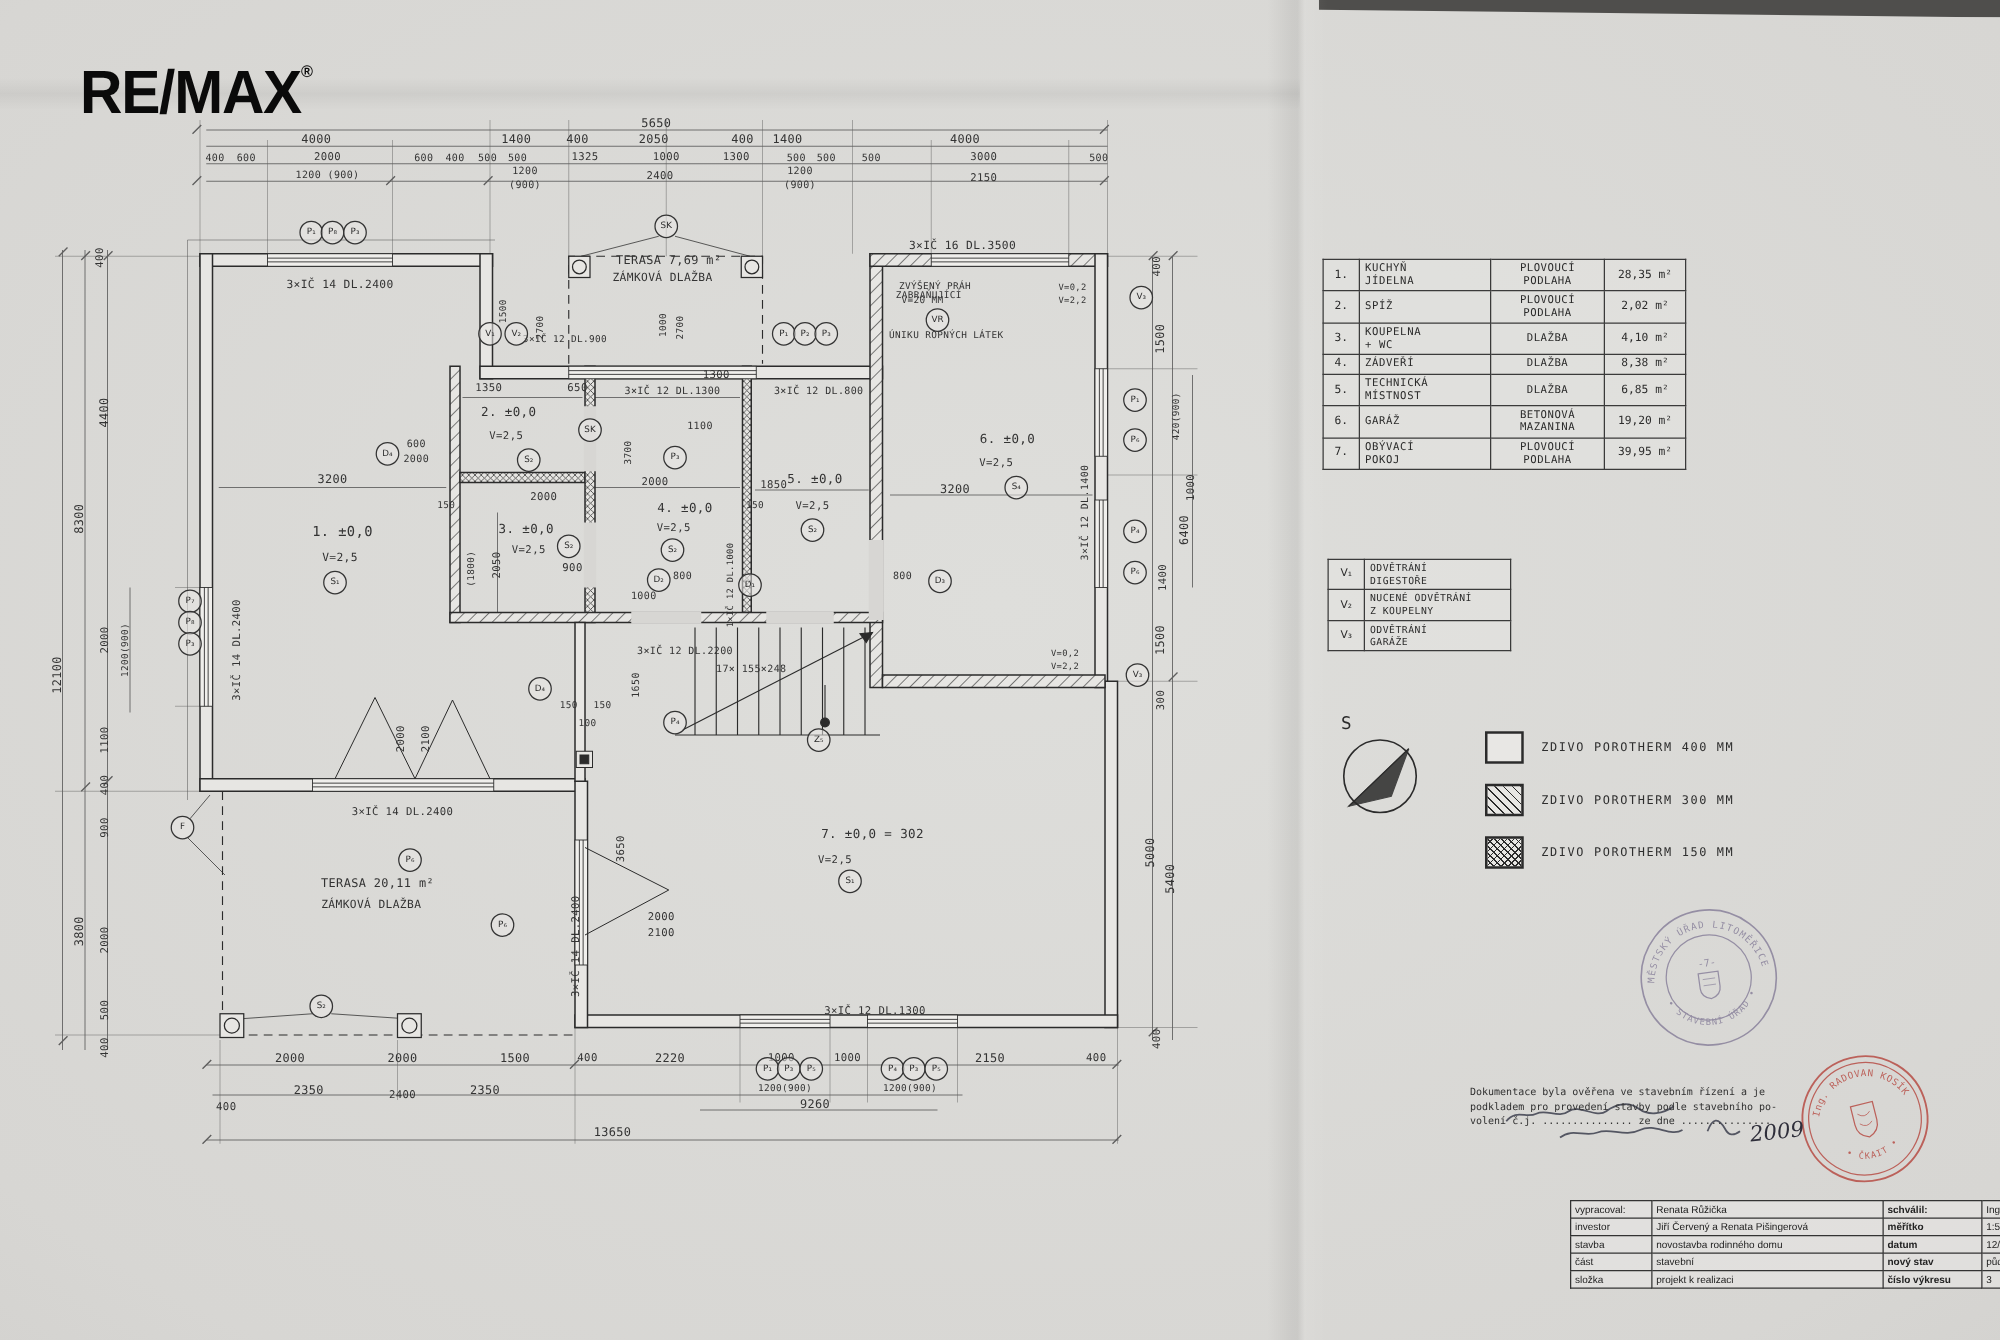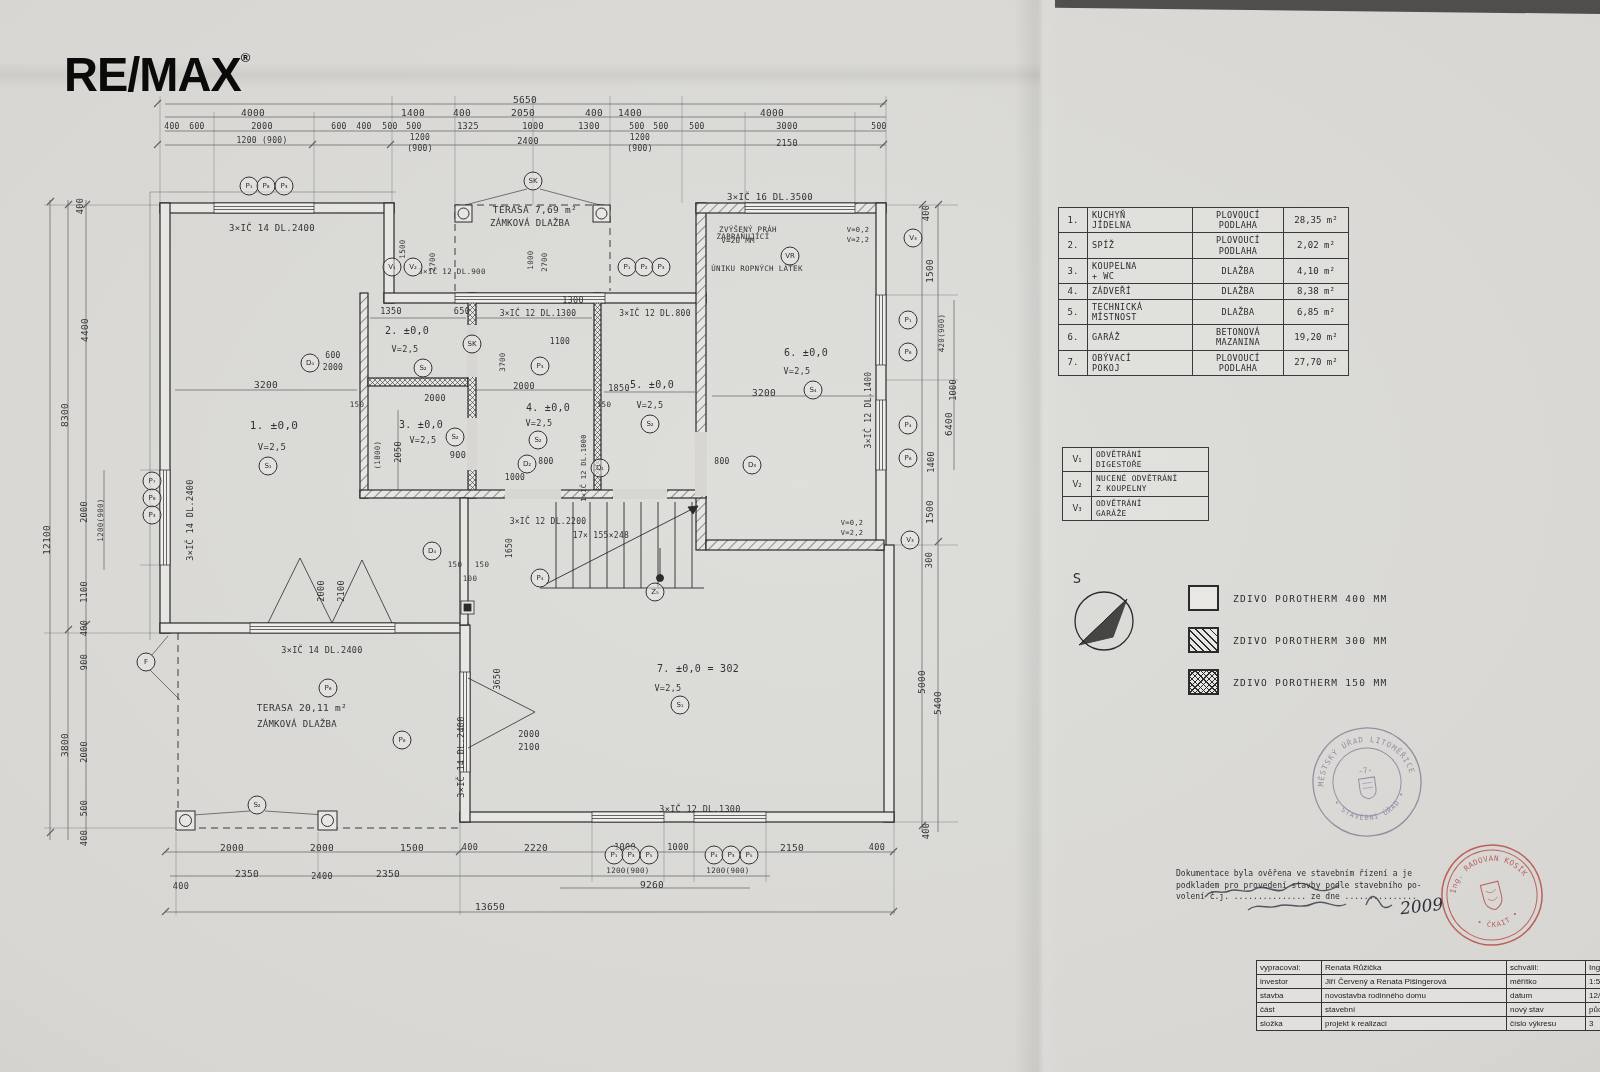--- a/index.html
+++ b/index.html
@@ -43,21 +43,21 @@
   .legend-label{font-size:9.5px;letter-spacing:1.3px;color:#2e2e2e;}
   #verify{position:absolute;left:1176px;top:868px;width:300px;z-index:2;font-size:8px;line-height:11.5px;color:#303030;}
   #handwriting{position:absolute;left:1400px;top:896px;z-index:3;font:italic 17px "DejaVu Serif",serif;
     transform:rotate(-6deg);color:#2e2e3a;}
   #title-block{position:absolute;left:1256px;top:960px;z-index:2;table-layout:fixed;width:418px;
     font-family:"Liberation Sans",sans-serif;background:rgba(233,232,229,.55);}
   #title-block td{border:1px solid #333;font-size:8px;padding:1.5px 3px;height:10px;
     overflow:hidden;white-space:nowrap;color:#222;}
   #title-block td:nth-child(1){width:58px;}
   #title-block td:nth-child(2){width:178px;}
-  #title-block td:nth-child(3){width:72px;}
+  #title-block td:nth-child(3){width:72px;font-weight:bold;}
   #title-block td:nth-child(4){width:110px;}
 </style>
 </head>
 <body>
 
 <div id="top-dark"></div>
 <div id="crease-v"></div>
 <div id="crease-h"></div>
 
 <div id="logo"><span>RE/MAX</span><sup>®</sup></div>
@@ -356,21 +356,21 @@
     <div class="ann" style="left: 297px; top: 724px; font-size: 9px; transform: translate(-50%, -50%);">ZÁMKOVÁ DLAŽBA</div>
     <div class="marker" style="left: 249px; top: 186px;">P₁</div>
     <div class="marker" style="left: 266px; top: 186px;">P₈</div>
     <div class="marker" style="left: 284px; top: 186px;">P₃</div>
     <div class="marker" style="left: 533px; top: 181px;">SK</div>
     <div class="marker" style="left: 392px; top: 267px;">V₁</div>
     <div class="marker" style="left: 413px; top: 267px;">V₂</div>
     <div class="marker" style="left: 627px; top: 267px;">P₁</div>
     <div class="marker" style="left: 644px; top: 267px;">P₂</div>
     <div class="marker" style="left: 661px; top: 267px;">P₃</div>
-    <div class="marker" style="left: 790px; top: 256px; text-align: center;">VR</div>
+    <div class="marker" style="left: 750px; top: 256px; text-align: center;">VR</div>
     <div class="marker" style="left: 913px; top: 238px;">V₃</div>
     <div class="marker" style="left: 472px; top: 344px;">SK</div>
     <div class="marker" style="left: 540px; top: 366px;">P₃</div>
     <div class="marker" style="left: 310px; top: 363px;">D₄</div>
     <div class="marker" style="left: 423px; top: 368px;">S₂</div>
     <div class="marker" style="left: 268px; top: 466px;">S₁</div>
     <div class="marker" style="left: 455px; top: 437px;">S₂</div>
     <div class="marker" style="left: 538px; top: 440px;">S₂</div>
     <div class="marker" style="left: 650px; top: 424px;">S₂</div>
     <div class="marker" style="left: 813px; top: 390px;">S₄</div>
@@ -444,21 +444,21 @@
         <td class="c-floor">BETONOVÁ
 MAZANINA</td>
         <td class="c-area">19,20 m²</td>
       </tr>
       <tr>
         <td class="c-num">7.</td>
         <td class="c-name">OBÝVACÍ
 POKOJ</td>
         <td class="c-floor">PLOVOUCÍ
 PODLAHA</td>
-        <td class="c-area">27,70 m²</td>
+        <td class="c-area">39,95 m²</td>
       </tr>
     </tbody>
   </table>
 
 <table id="vent-table">
     <tbody id="vent-rows">
       <tr>
         <td class="v-code">V₁</td>
         <td class="v-label">ODVĚTRÁNÍ
 DIGESTOŘE</td>

